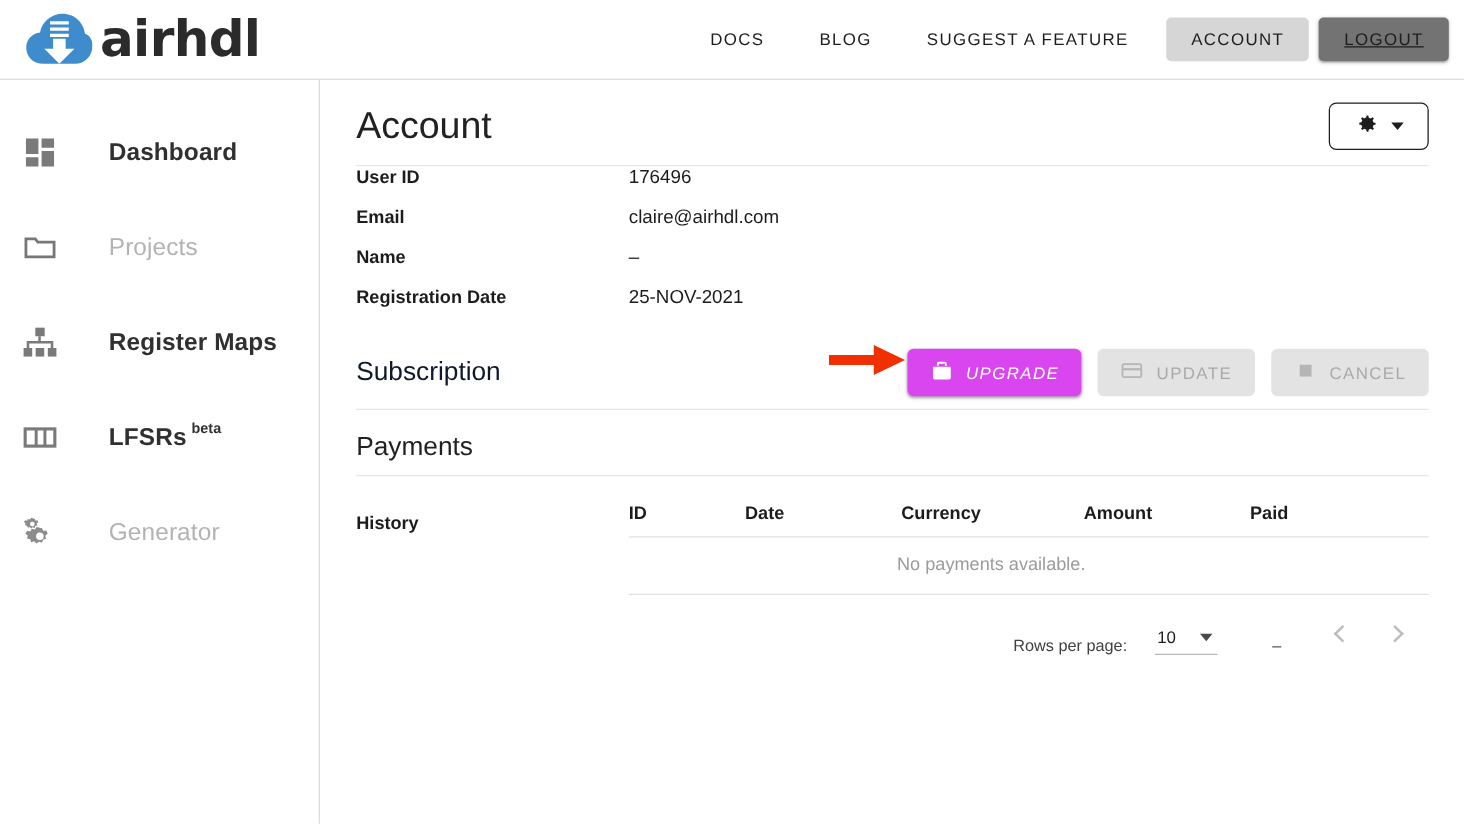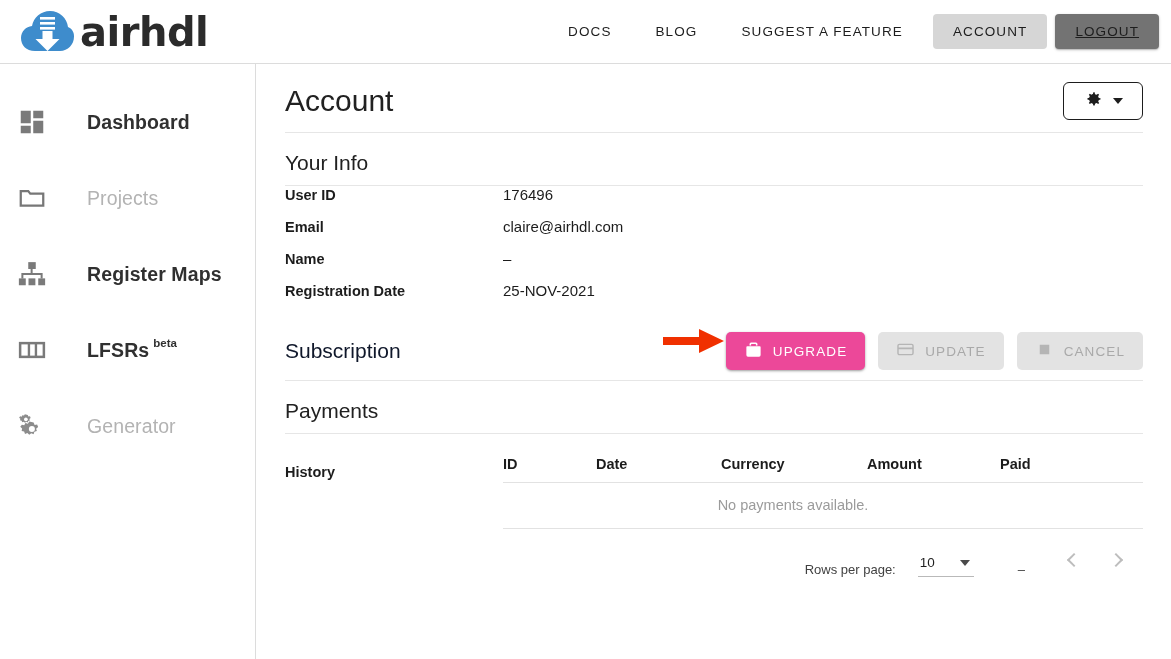--- a/index.html
+++ b/index.html
@@ -197,23 +197,24 @@
     display: flex; align-items: center; justify-content: center;
     gap: 10px;
     font-family: "Liberation Sans", sans-serif;
     font-size: 13.5px;
     letter-spacing: 1.1px;
     font-weight: 500;
     padding: 0 18px;
     cursor: pointer;
   }
   .act-btn.primary {
-    background: #ec4899;
+    background: #d946ef;
     color: #ffffff;
     box-shadow: 0 1px 3px rgba(0,0,0,0.25), 0 1px 2px rgba(0,0,0,0.16);
+    font-style: italic;
   }
   .act-btn.dis {
     background: #e3e3e3;
     color: #a9a9a9;
     cursor: default;
   }
 
   .red-arrow {
     position: absolute;
     left: 378px;
@@ -264,21 +265,21 @@
     gap: 0px;
     padding-right: 6px;
   }
   .rpp-label {
     font-size: 13px;
     color: #414141;
     margin-right: 22px;
   }
   .rpp-select {
     display: flex; align-items: center;
-    gap: 25px;
+    gap: 19px;
     border-bottom: 1px solid #b9b9b9;
     padding: 0 4px 6px 2px;
     cursor: pointer;
     min-width: 50px;
   }
   .rpp-value { font-size: 13.5px; color: #1f1f1f; }
   .caret-sm {
     width: 0; height: 0;
     border-left: 5px solid transparent;
     border-right: 5px solid transparent;
@@ -395,21 +396,20 @@
     <div class="gear-btn">
       <span>
         <svg width="20" height="20" viewBox="0 0 24 24">
           <path fill="#1d1d1d" d="M12 8.2a3.8 3.8 0 100 7.6 3.8 3.8 0 000-7.6zm9 4.6v-1.6l-2.1-.5a7 7 0 00-.8-1.9l1.2-1.8-1.2-1.2-1.8 1.2a7 7 0 00-1.9-.8L14 4h-1.6l-.5 2.1a7 7 0 00-1.9.8L8.2 5.7 7 6.9l1.2 1.8a7 7 0 00-.8 1.9L5.3 11v1.6l2.1.5c.2.7.5 1.3.8 1.9L7 16.8 8.2 18l1.8-1.2c.6.4 1.2.6 1.9.8l.5 2.1H14l.5-2.1c.7-.2 1.3-.5 1.9-.8l1.8 1.2 1.2-1.2-1.2-1.8c.4-.6.6-1.2.8-1.9l2-.5z"></path>
         </svg>
       </span>
       <span class="caret-down"></span>
     </div>
   </div>
 
-  <div class="section-head">Your Info</div>
 
   <div class="info-table">
     <div class="info-row">
       <div class="info-label">User ID</div>
       <div class="info-value">176496</div>
     </div>
     <div class="info-row">
       <div class="info-label">Email</div>
       <div class="info-value">claire@airhdl.com</div>
     </div>

